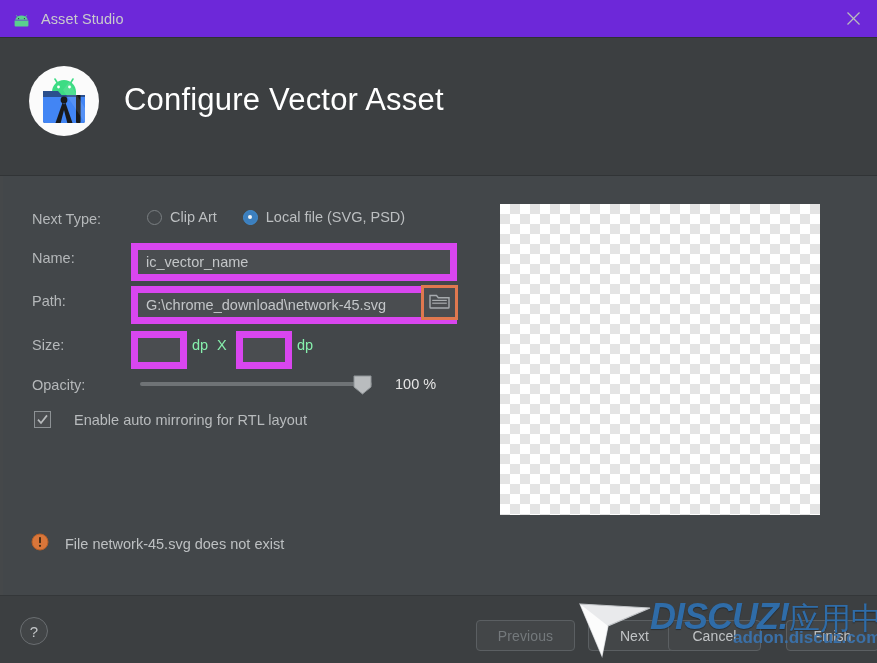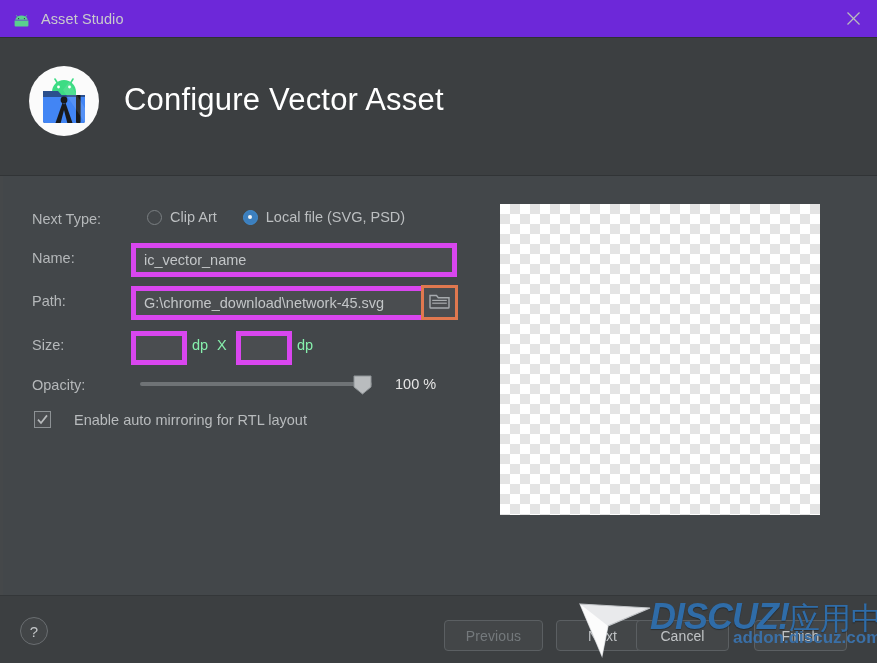--- a/index.html
+++ b/index.html
@@ -134,21 +134,21 @@
     border-radius: 50%;
     background: #f2f4f5;
   }
   .radio-label { font-size: 14.5px; color: #bcbfc1; white-space: nowrap; }
 
   
   .textfield {
     position: absolute;
     box-sizing: border-box;
     background: #4a4d50;
-    border: 5px solid #d946ef;
+    border: 7px solid #d946ef;
     color: #c3c6c8;
     font-size: 14.5px;
     font-family: "Liberation Sans", sans-serif;
     padding: 12px 8px;
     display: flex;
     align-items: center;
     white-space: nowrap;
     overflow: hidden;
   }
   #name-field { left: 131px; top: 243px; width: 326px; height: 29px; }
@@ -272,20 +272,21 @@
     border: 1px solid #5b5f62;
     border-radius: 4px;
     background: #434648;
     color: #c0c3c5;
     font-size: 14px;
     font-family: "Liberation Sans", sans-serif;
     display: flex;
     align-items: center;
     justify-content: center;
     letter-spacing: .1px;
+    margin-left: 32px;
   }
   .btn.disabled { color: #74797c; }
   #btn-previous { left: 444px; width: 99px; }
   #btn-next     { left: 556px; width: 93px; }
   #btn-cancel   { left: 636px; width: 93px; }
   #btn-finish   { left: 754px; width: 93px; }
 
   
   .watermark {
     position: absolute;
@@ -436,20 +437,30 @@
 
   <div class="check-row">
     <span class="checkbox">
       <svg width="15" height="15" viewBox="0 0 15 15" style="position:absolute;left:0;top:0;">
         <polyline points="3,7.6 6,11 12,3.4" fill="none" stroke="#b8bbbd" stroke-width="1.7"></polyline>
       </svg>
     </span>
     <span class="check-label">Enable auto mirroring for RTL layout</span>
   </div>
 
+  <div class="error-row">
+    <span>
+      <svg width="18" height="18" viewBox="0 0 18 18">
+        <circle cx="9" cy="9" r="8" fill="#d9763a" stroke="#b55f28" stroke-width="1"></circle>
+        <rect x="8.1" y="4" width="1.8" height="6.2" rx="0.8" fill="#3a2712"></rect>
+        <circle cx="9" cy="12.8" r="1.1" fill="#3a2712"></circle>
+      </svg>
+    </span>
+    <span class="error-text">File network-45.svg does not exist</span>
+  </div>
 
   <div class="preview"></div>
 
   <div class="footer"></div>
   <div class="help-btn">?</div>
 
   <div class="btn disabled" id="btn-previous">Previous</div>
   <div class="btn" id="btn-next">Next</div>
   <div class="btn" id="btn-cancel">
       <span>Cancel</span>

